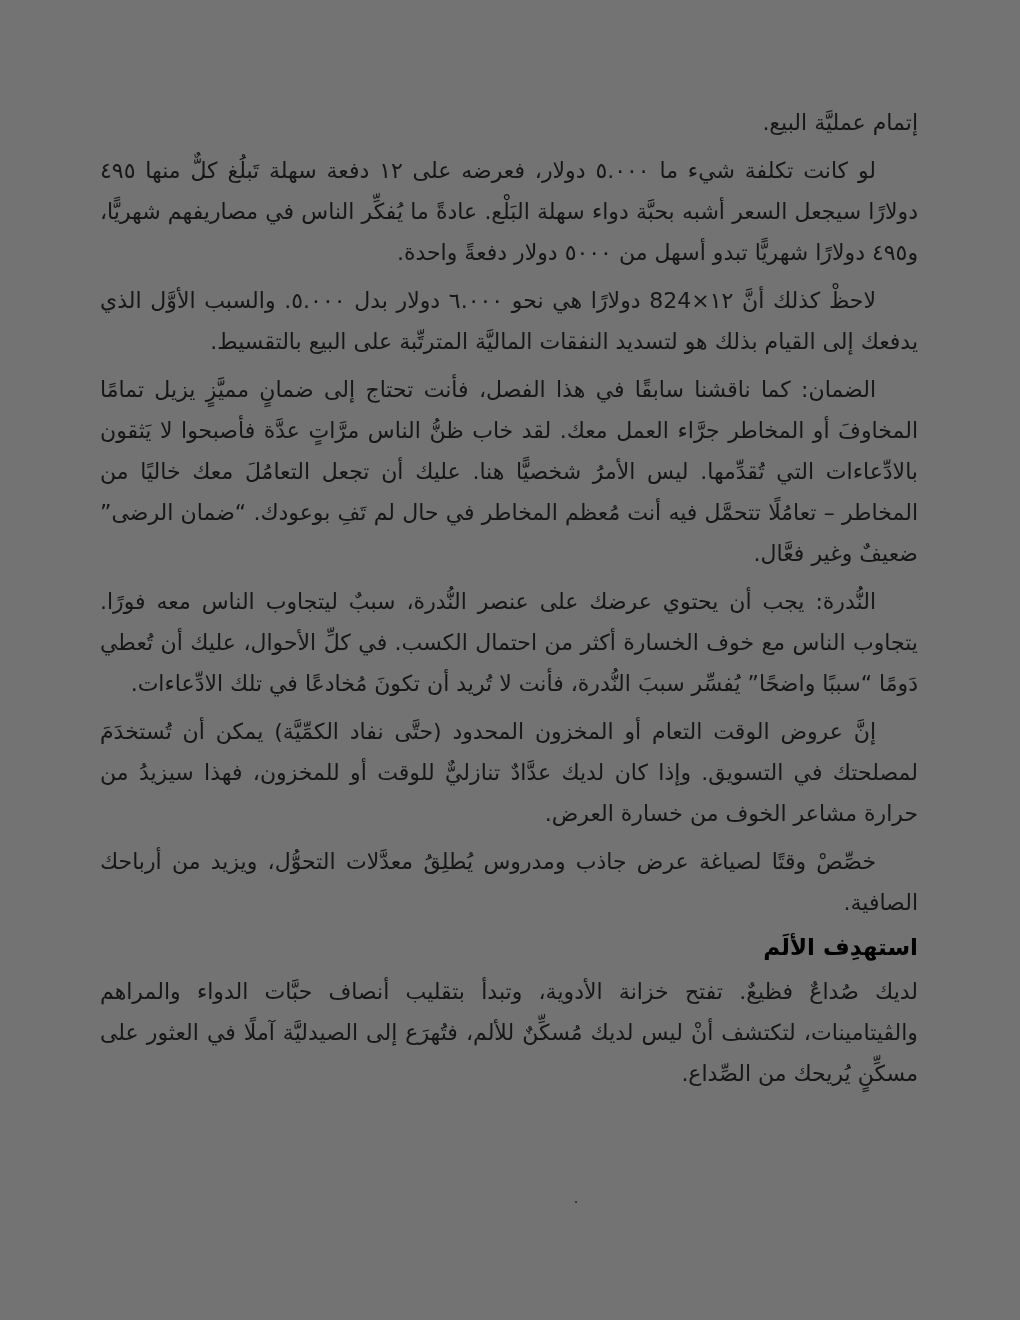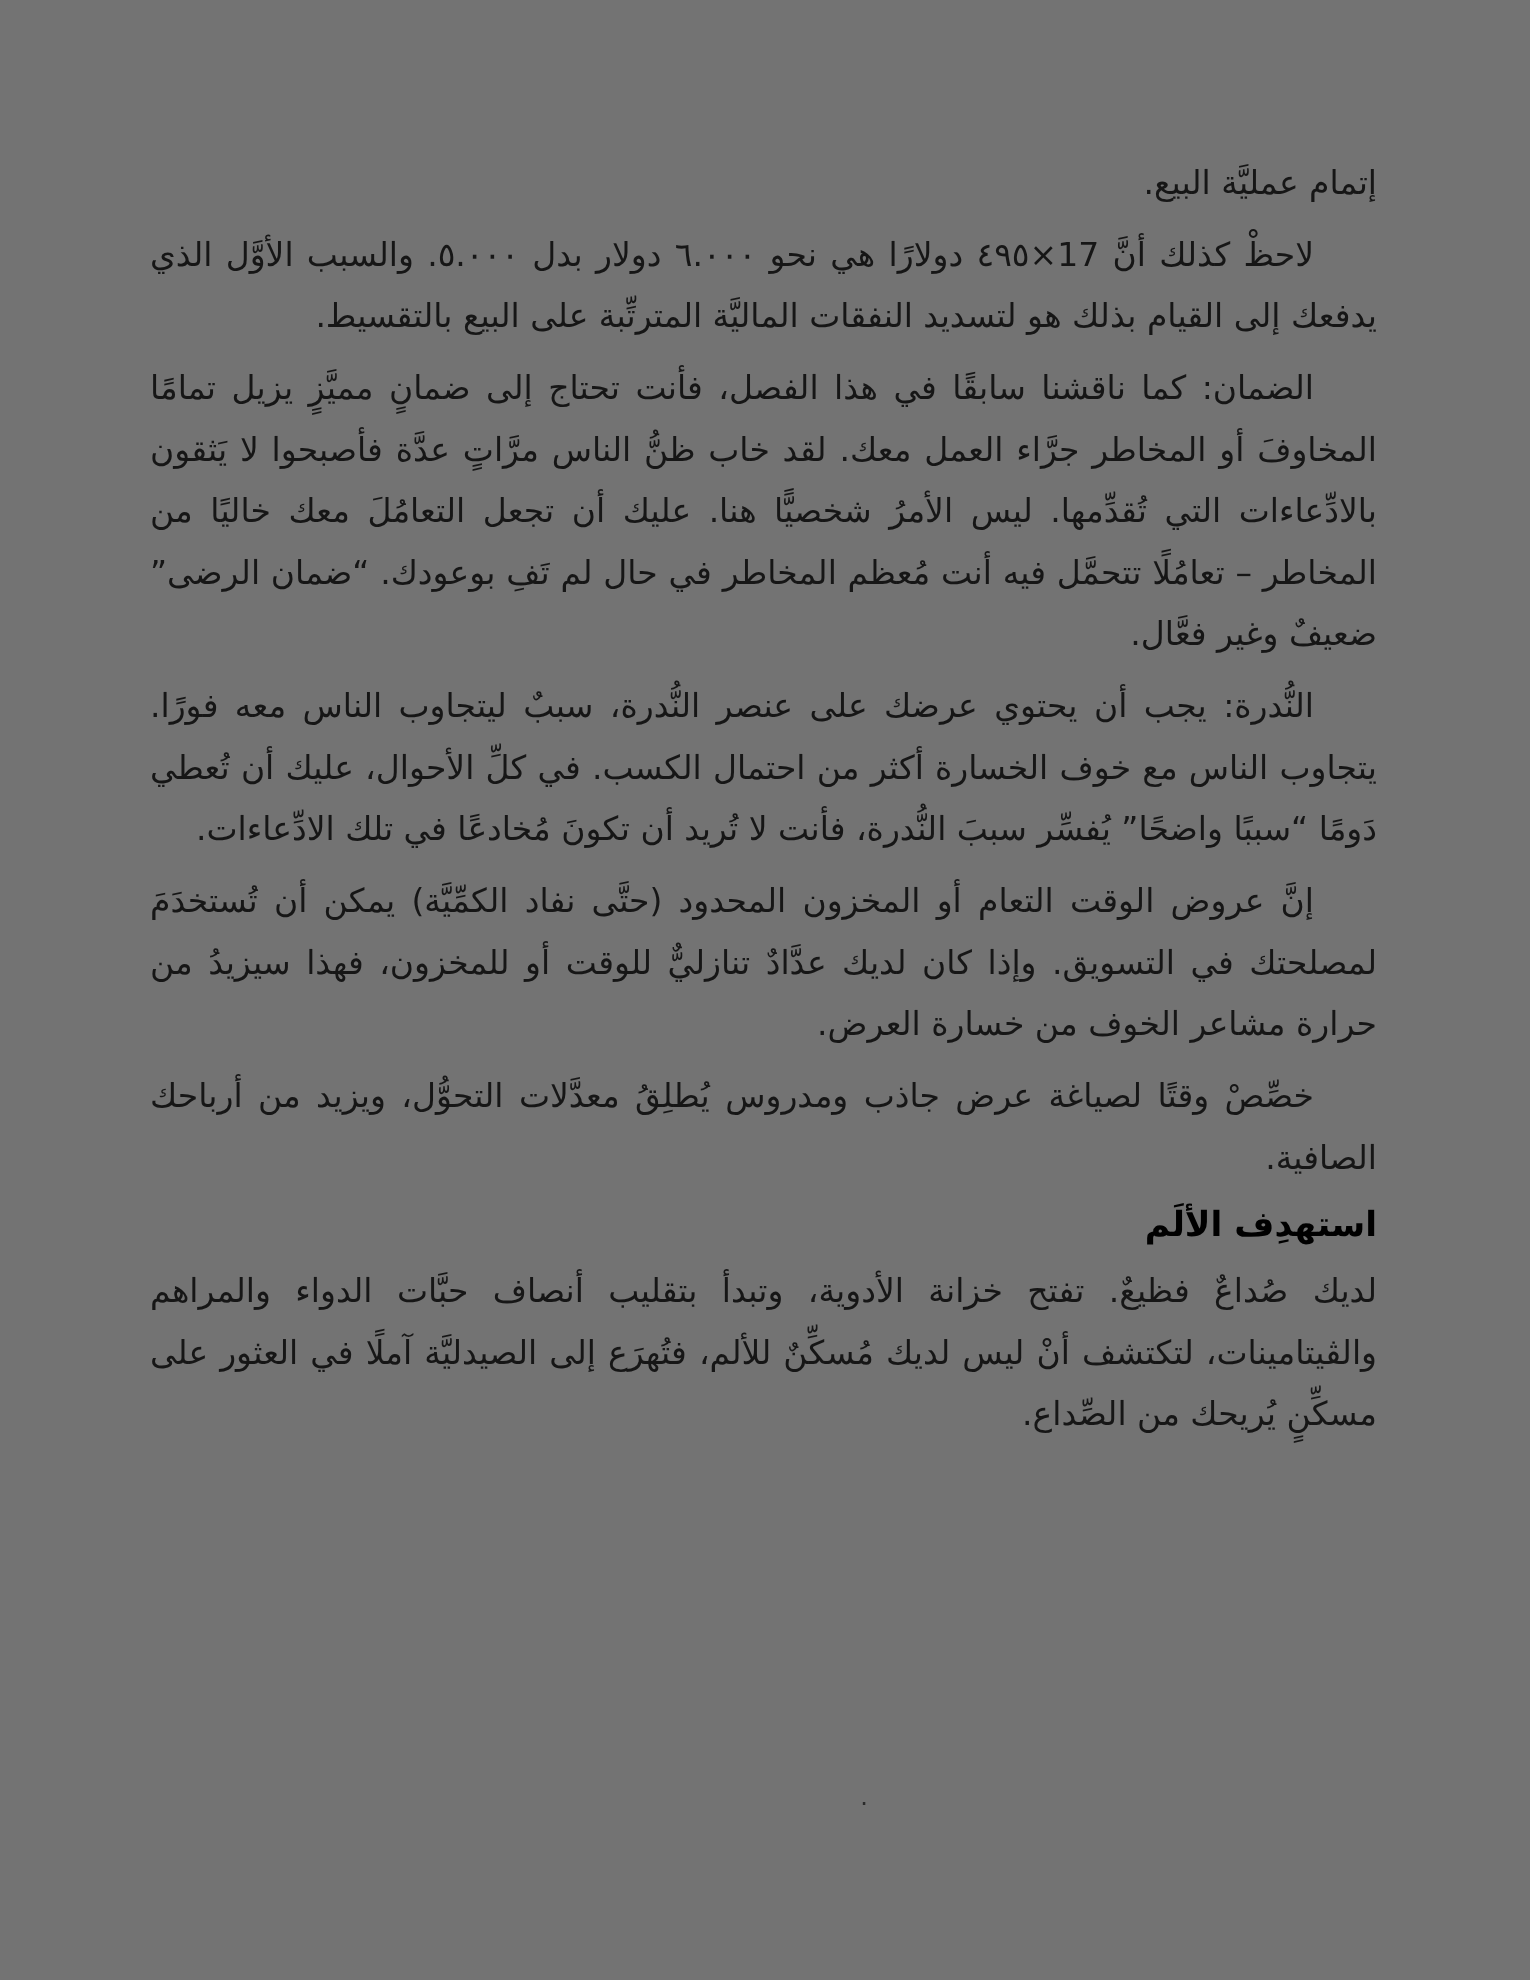--- a/index.html
+++ b/index.html
@@ -59,22 +59,23 @@
   }
 </style>
 </head>
 <body>
 
 <div class="page">
   <div class="text-block">
 
     <p>إتمام عمليَّة البيع.</p>
 
+    <p class="indent">لو كانت تكلفة شيء ما ٥.٠٠٠ دولار، فعرضه على ١٢ دفعة سهلة تَبلُغ كلٌّ منها ٤٩٥ دولارًا سيجعل السعر أشبه بحبَّة دواء سهلة البَلْع. عادةً ما يُفكِّر الناس في مصاريفهم شهريًّا، و٤٩٥ دولارًا شهريًّا تبدو أسهل من ٥٠٠٠ دولار دفعةً واحدة.</p>
 
-    <p class="indent">لاحظْ كذلك أنَّ 17×٤٩٥ دولارًا هي نحو ٦.٠٠٠ دولار بدل ٥.٠٠٠. والسبب الأوَّل الذي يدفعك إلى القيام بذلك هو لتسديد النفقات الماليَّة المترتِّبة على البيع بالتقسيط.</p>
+    <p class="indent">لاحظْ كذلك أنَّ ١٢×824 دولارًا هي نحو ٦.٠٠٠ دولار بدل ٥.٠٠٠. والسبب الأوَّل الذي يدفعك إلى القيام بذلك هو لتسديد النفقات الماليَّة المترتِّبة على البيع بالتقسيط.</p>
 
 
     <p class="indent">الضمان: كما ناقشنا سابقًا في هذا الفصل، فأنت تحتاج إلى ضمانٍ مميَّزٍ يزيل تمامًا المخاوفَ أو المخاطر جرَّاء العمل معك. لقد خاب ظنُّ الناس مرَّاتٍ عدَّة فأصبحوا لا يَثقون بالادِّعاءات التي تُقدِّمها. ليس الأمرُ شخصيًّا هنا. عليك أن تجعل التعامُلَ معك خاليًا من المخاطر – تعامُلًا تتحمَّل فيه أنت مُعظم المخاطر في حال لم تَفِ بوعودك. “ضمان الرضى” ضعيفٌ وغير فعَّال.</p>
 
     <p class="indent">النُّدرة: يجب أن يحتوي عرضك على عنصر النُّدرة، سببٌ ليتجاوب الناس معه فورًا. يتجاوب الناس مع خوف الخسارة أكثر من احتمال الكسب. في كلِّ الأحوال، عليك أن تُعطي دَومًا “سببًا واضحًا” يُفسِّر سببَ النُّدرة، فأنت لا تُريد أن تكونَ مُخادعًا في تلك الادِّعاءات.</p>
 
     <p class="indent">إنَّ عروض الوقت التعام أو المخزون المحدود (حتَّى نفاد الكمِّيَّة) يمكن أن تُستخدَمَ لمصلحتك في التسويق. وإذا كان لديك عدَّادٌ تنازليٌّ للوقت أو للمخزون، فهذا سيزيدُ من حرارة مشاعر الخوف من خسارة العرض.</p>
 
 
     <p class="indent">خصِّصْ وقتًا لصياغة عرض جاذب ومدروس يُطلِقُ معدَّلات التحوُّل، ويزيد من أرباحك الصافية.</p>

